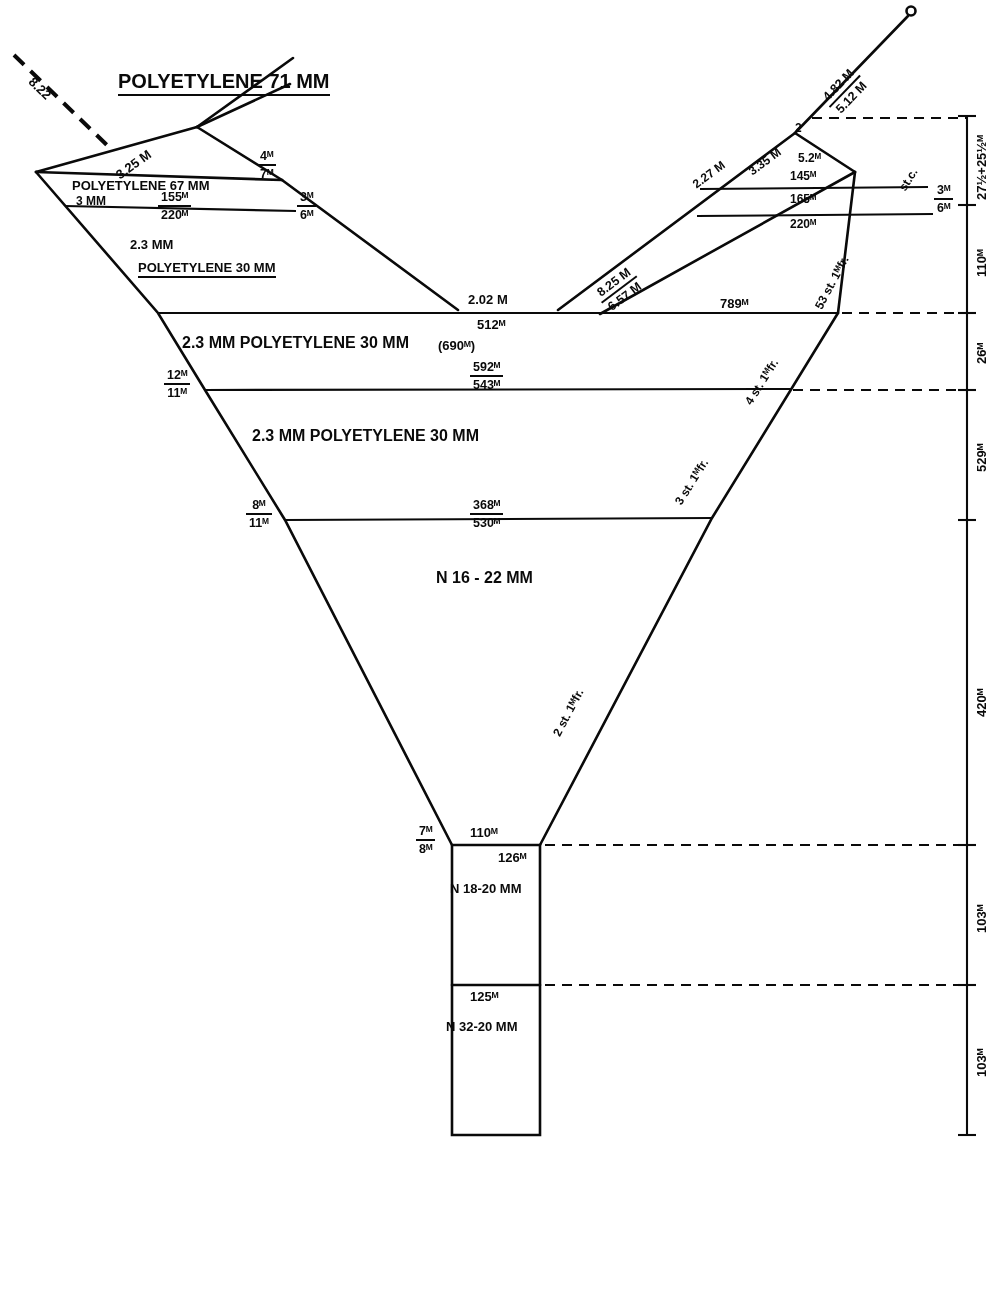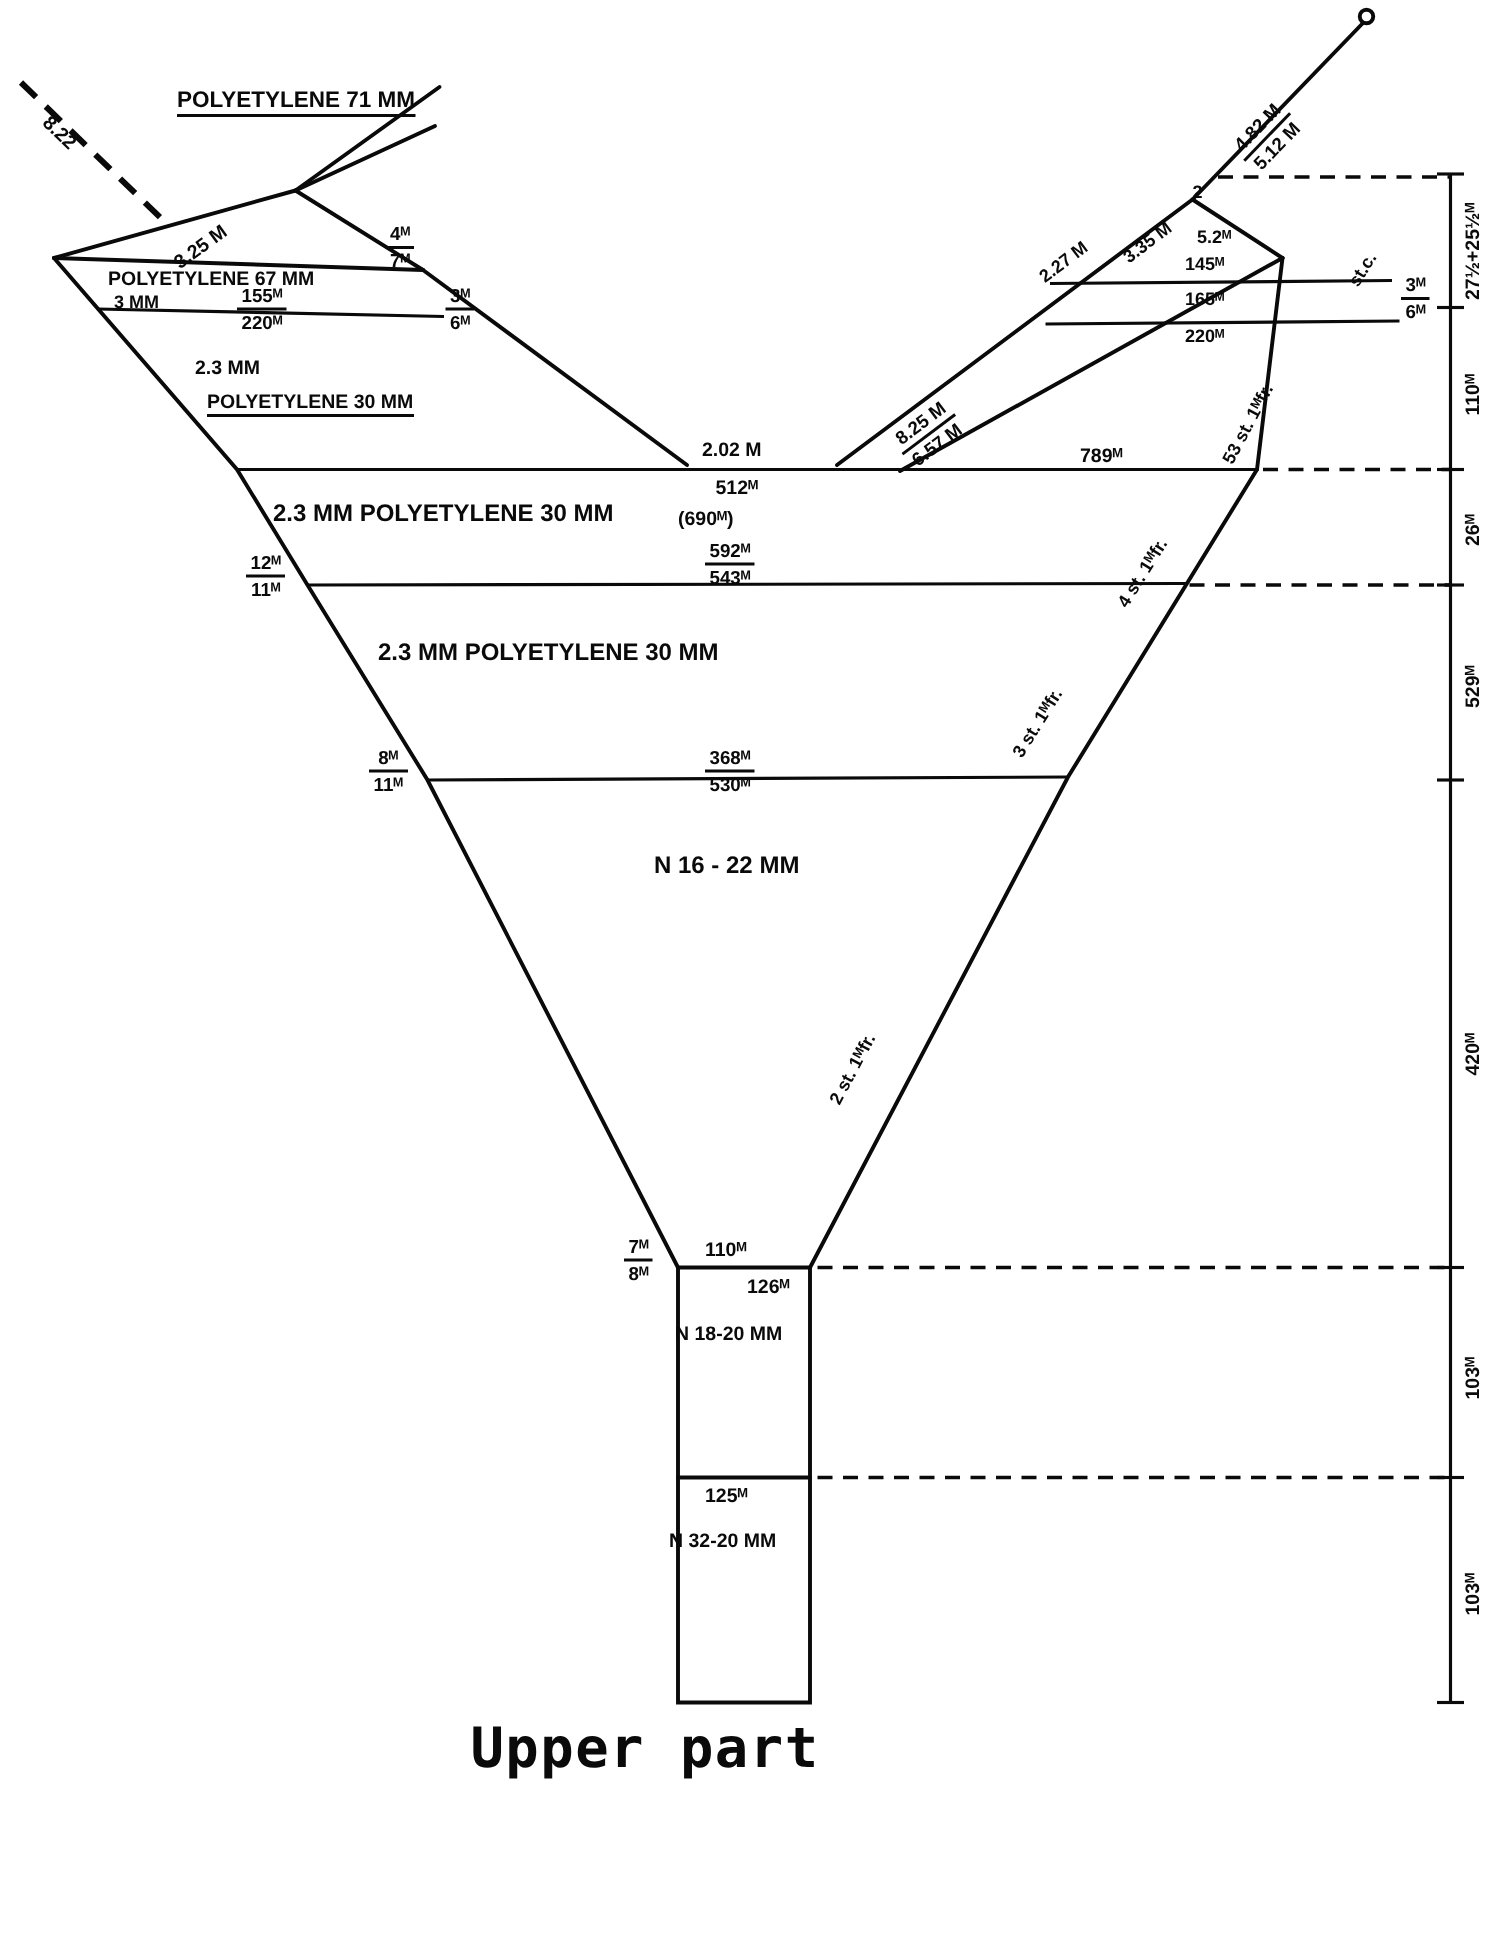--- a/index.html
+++ b/index.html
@@ -2,21 +2,21 @@
 <html><head>
 <meta charset="utf-8">
 <style>
   html,body{margin:0;padding:0;background:#fff;}
   .stage{position:relative;width:1000px;height:1293px;background:#fff;overflow:hidden;
          font-family:"Liberation Sans","DejaVu Sans",sans-serif;color:#0a0a0a;}
   svg{position:absolute;left:0;top:0;}
   .lbl{position:absolute;font-weight:bold;font-size:13px;white-space:nowrap;}
   .s12{font-size:12px;}
   .s14{font-size:16px;}
-  .s15{font-size:15px;}
+  .s15{font-size:20px;margin-top:12px;}
   .u{border-bottom:2.5px solid #0a0a0a;padding-bottom:1px;}
   .rot{transform-origin:0 0;}
   .frac{position:absolute;text-align:center;font-weight:bold;font-size:12.5px;white-space:nowrap;}
   .frac .ft{display:block;border-bottom:2px solid #0a0a0a;padding:0 3px 1px;}
   .frac .fb{display:block;padding:1px 3px 0;}
   .dim{position:absolute;transform:rotate(-90deg);transform-origin:0 0;
        font-weight:bold;font-size:13px;white-space:nowrap;}
   .cap{position:absolute;left:140px;top:1140px;width:580px;text-align:center;
        font-family:"DejaVu Sans Mono","Liberation Mono",monospace;
        font-weight:bold;font-size:37px;line-height:51px;letter-spacing:1px;}
@@ -94,21 +94,21 @@
     <span class="ft">4ᴹ</span>
     <span class="fb">7ᴹ</span>
   </div>
   <div class="frac" style="left:297px;top:190px">
     <span class="ft">3ᴹ</span>
     <span class="fb">6ᴹ</span>
   </div>
 
   <div class="lbl" style="left:468px;top:292px">2.02 M</div>
   <div class="lbl" style="left:477px;top:317px">512ᴹ</div>
-  <div class="lbl" style="left:452px;top:338px">(690ᴹ)</div>
+  <div class="lbl" style="left:438px;top:338px">(690ᴹ)</div>
   <div class="lbl" style="left:720px;top:296px">789ᴹ</div>
 
   <div class="lbl s14" style="left:182px;top:334px">2.3 MM POLYETYLENE 30 MM</div>
   <div class="lbl s14" style="left:252px;top:427px">2.3 MM POLYETYLENE 30 MM</div>
   <div class="lbl s14" style="left:436px;top:569px">N 16 - 22 MM</div>
 
   <div class="frac" style="left:470px;top:360px">
     <span class="ft">592ᴹ</span>
     <span class="fb">543ᴹ</span>
   </div>
@@ -163,16 +163,15 @@
 
   <div class="dim" style="left:974px;top:200px">27½+25½ᴹ</div>
   <div class="dim" style="left:974px;top:277px">110ᴹ</div>
   <div class="dim" style="left:974px;top:364px">26ᴹ</div>
   <div class="dim" style="left:974px;top:472px">529ᴹ</div>
   <div class="dim" style="left:974px;top:717px">420ᴹ</div>
   <div class="dim" style="left:974px;top:933px">103ᴹ</div>
   <div class="dim" style="left:974px;top:1077px">103ᴹ</div>
 
   <div class="cap">
-    <div>Upper part</div>
   </div>
 
 </div>
 
 </body></html>

